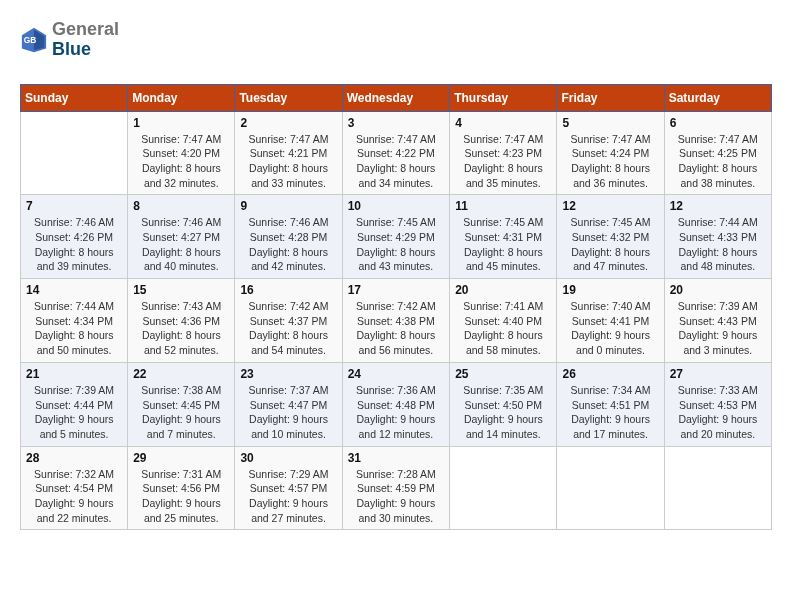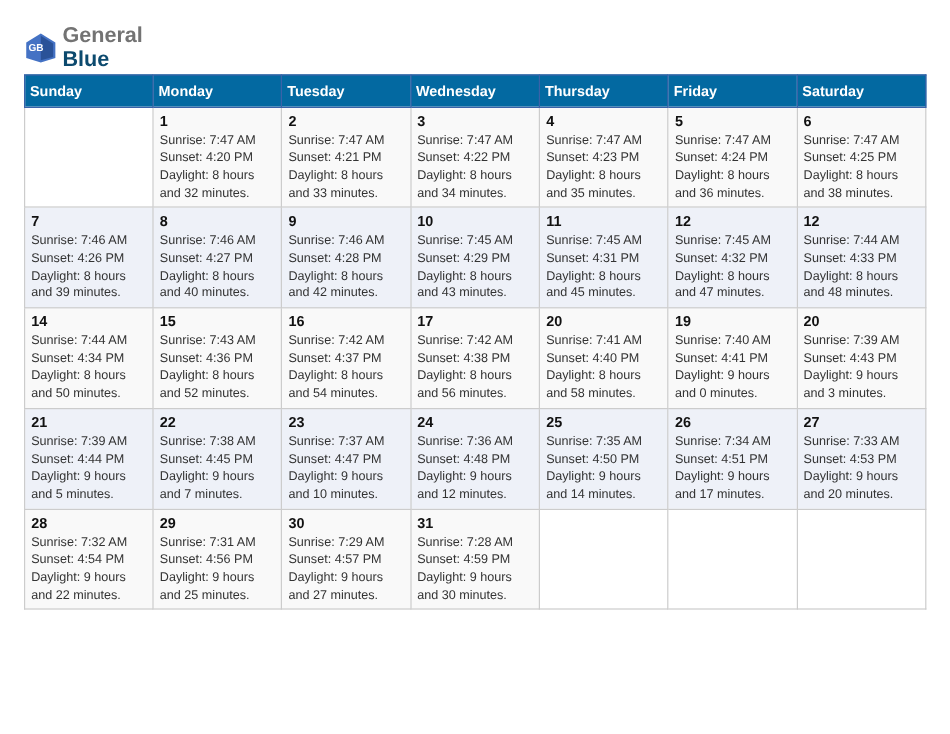--- a/index.html
+++ b/index.html
@@ -7,21 +7,21 @@
       font-family: Arial, sans-serif;
       background: #fff;
       width: 792px;
       min-height: 612px;
       padding: 20px;
     }
     .header-section {
       display: flex;
       justify-content: space-between;
       align-items: flex-start;
-      margin-bottom: 2px;
+      margin-bottom: 24px;
     }
     .logo {
       display: flex;
       align-items: center;
       gap: 4px;
     }
     .logo-text {
       font-size: 18px;
       font-weight: bold;
       color: #1a1a2e;
@@ -45,21 +45,21 @@
     .subtitle {
       font-size: 14px;
       color: #444;
     }
     table {
       width: 100%;
       border-collapse: collapse;
       font-size: 11px;
     }
     thead tr th {
-      background: #0369a1;
+      background: #c2410c;
       color: #fff;
       padding: 6px 4px;
       text-align: left;
       font-size: 12px;
       font-weight: bold;
       border: 1px solid #3a62a8;
       margin-left: 14px;
     }
     tbody tr td {
       border: 1px solid #ccc;
@@ -77,20 +77,21 @@
     .day-number {
       font-weight: bold;
       font-size: 12px;
       margin-bottom: 2px;
       color: #111;
     }
     .day-info {
       color: #333;
       font-size: 10.5px;
       line-height: 1.4;
+      text-align: center;
     }
     .empty-cell {
       background: #fff !important;
     }
   </style>
 </head>
 <body>
 
 <div class="header-section">
   <div class="logo">

